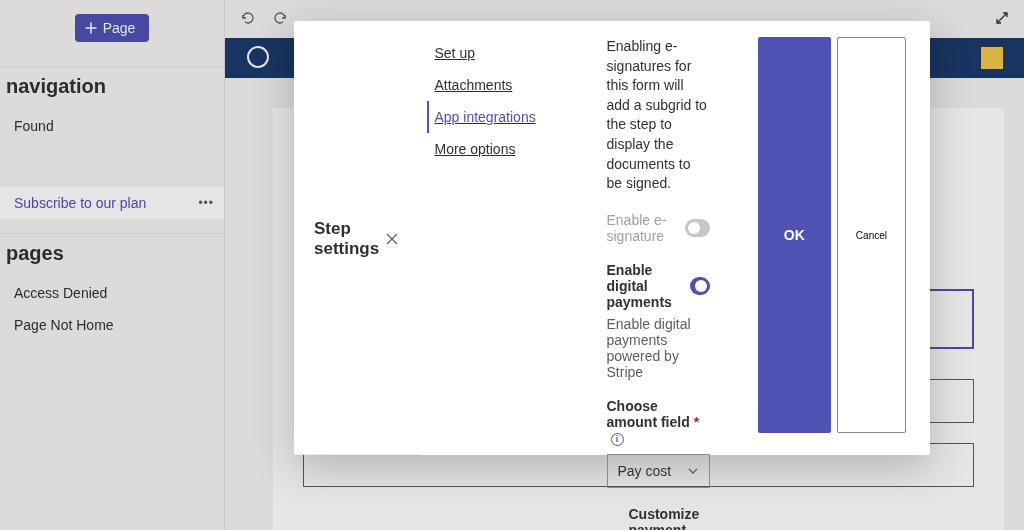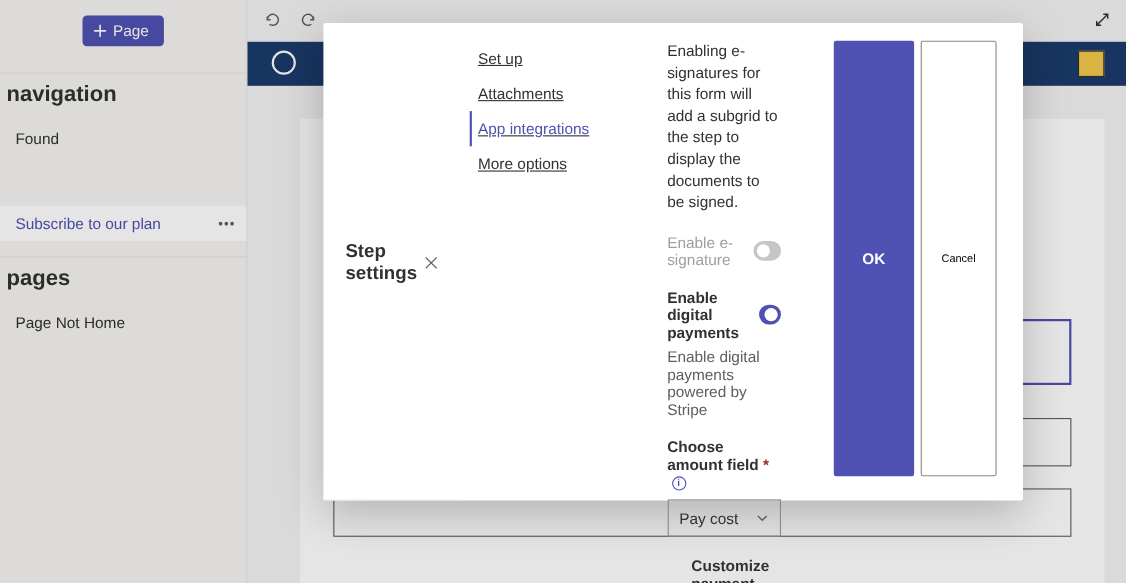--- a/index.html
+++ b/index.html
@@ -79,20 +79,23 @@
     <h4>navigation</h4>
     <div class="sb-item">
       <span>Found</span>
     </div>
     <div class="sb-item sel">
       <span>Subscribe to our plan</span>
       <span class="dots">•••</span>
     </div>
     <h4 style="margin-top:14px">pages</h4>
     <div class="sb-item">
+      <span>Access Denied</span>
+    </div>
+    <div class="sb-item">
       <span>Page Not Home</span>
     </div>
   </div>
 
   <div class="canvas-col">
     <div class="canvas-top">
       <div class="tools">
         <span>
             <svg width="16" height="16" viewBox="0 0 16 16">
               <path d="M4 8a5 5 0 1 1 2 4" fill="none" stroke="#605e5c" stroke-width="1.3"></path>

